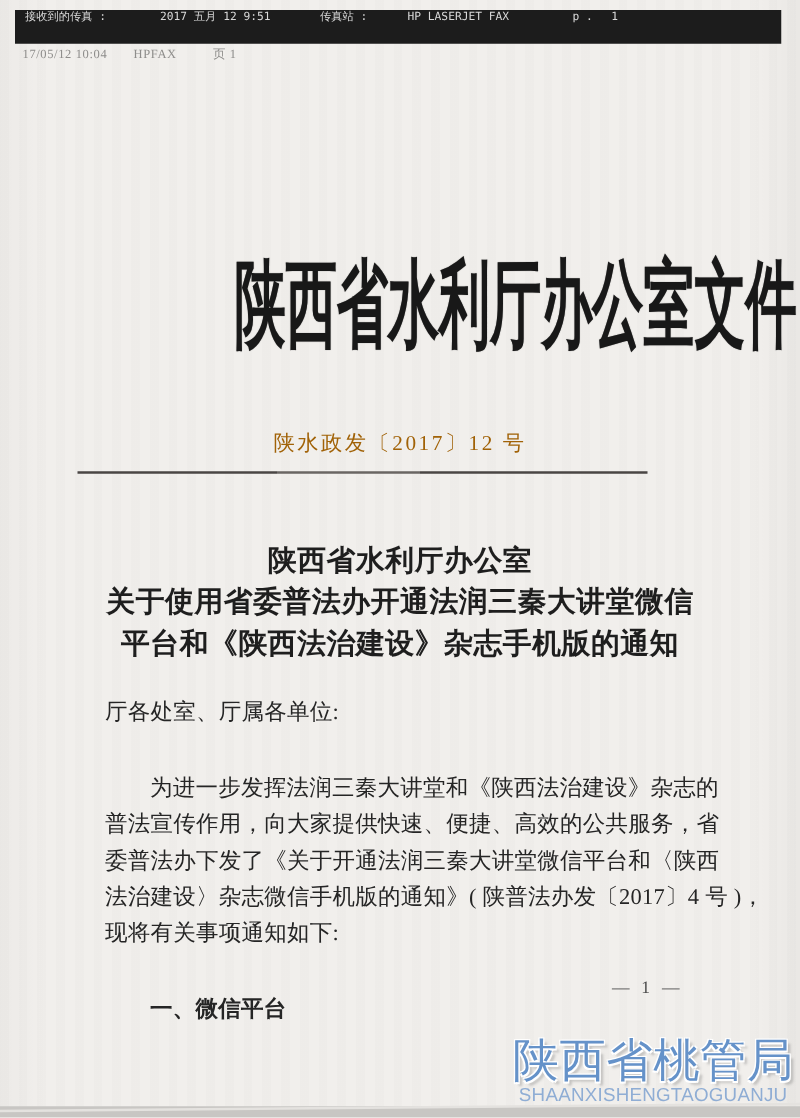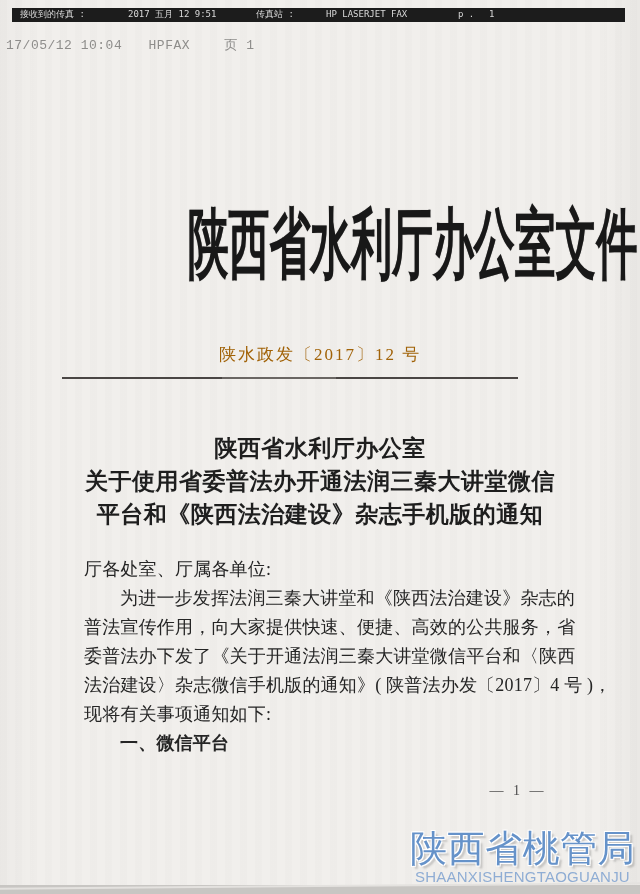--- a/index.html
+++ b/index.html
@@ -15,40 +15,40 @@
     content: "";
     position: absolute; inset: 0;
     background:
       linear-gradient(90deg, rgba(0,0,0,0.02), rgba(0,0,0,0) 6%, rgba(0,0,0,0) 94%, rgba(0,0,0,0.03)),
       repeating-linear-gradient(90deg, rgba(0,0,0,0.012) 0 7px, rgba(255,255,255,0.012) 7px 15px);
     pointer-events: none;
   }
 
   .fax-band {
     position: absolute; left: 12px; top: 8px;
-    width: 613px; height: 14px;
+    width: 613px; height: 27px;
     background: #1c1c1c;
     color: #d9d9d9;
     font-family: "DejaVu Sans Mono", monospace;
     font-size: 9px; line-height: 13px;
     white-space: nowrap;
   }
   .fax-band span { position: absolute; top: 0; filter: blur(0.3px); }
   .fb-received { left: 8px; }
   .fb-datetime { left: 116px; }
   .fb-station-label { left: 244px; }
   .fb-station-name { left: 314px; }
   .fb-page-label { left: 446px; }
   .fb-page-value { left: 477px; }
 
   .fax-meta {
-    position: absolute; left: 6px; top: 36px;
+    position: absolute; left: 18px; top: 36px;
     color: #8e8d8b;
-    font-family: Liberation Mono, monospace;
-    font-size: 13px; letter-spacing: 0.5px;
+    font-family: Liberation Serif, serif;
+    font-size: 10px; letter-spacing: 0.5px;
     white-space: nowrap;
   }
   .fax-meta .fm-device { margin-left: 18px; }
   .fax-meta .fm-page { margin-left: 26px; }
 
   .letterhead {
     position: absolute; top: 206px; left: 0;
     width: 100%; text-align: center;
     white-space: nowrap;
   }
@@ -84,21 +84,21 @@
   }
 
   .body-text {
     position: absolute; left: 84px; top: 555px;
     width: 476px;
     font-size: 18px; line-height: 29px;
     color: #252525;
     letter-spacing: 0.2px;
   }
   .body-text .line { white-space: nowrap; }
-  .body-text .indent { padding-left: 36px; }
+  .body-text .indent { padding-left: 36px; margin-top: 32px; }
   .body-text .bold { font-weight: bold; }
 
   .page-num {
     position: absolute; left: 478px; top: 783px;
     width: 80px; text-align: center;
     font-size: 14px; color: #4c4c4c;
     letter-spacing: 3px;
     white-space: nowrap;
   }
 

